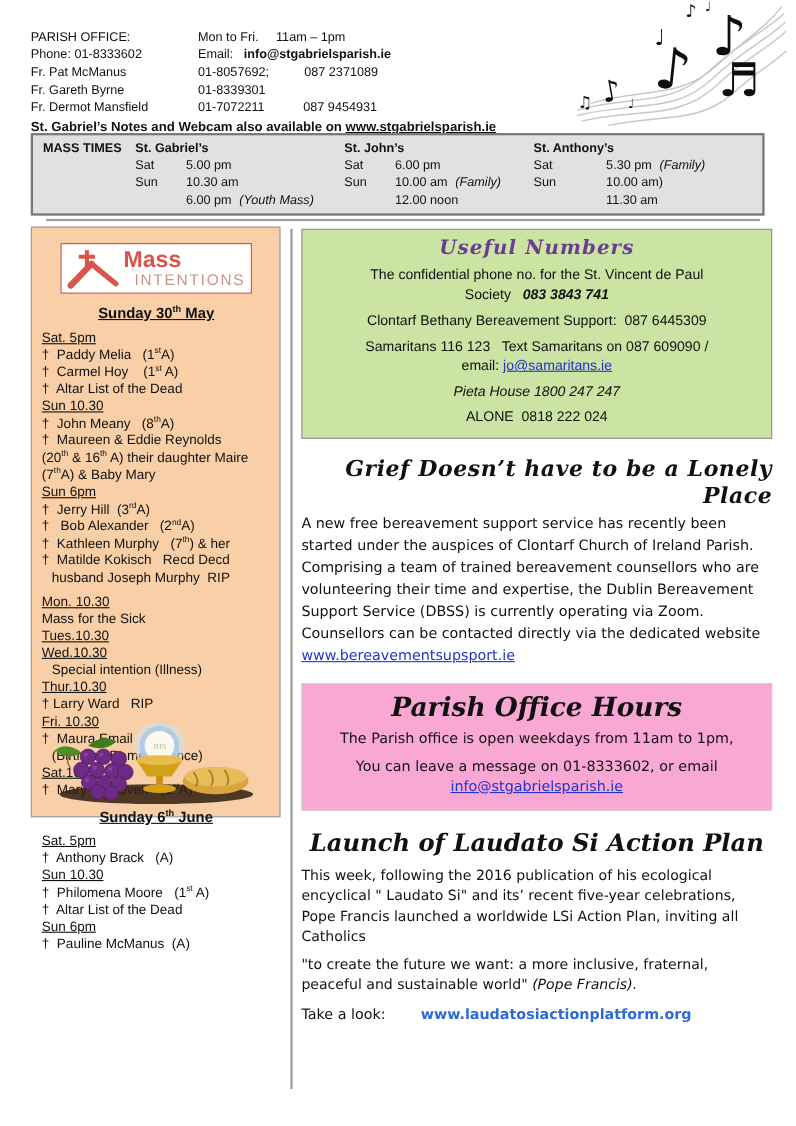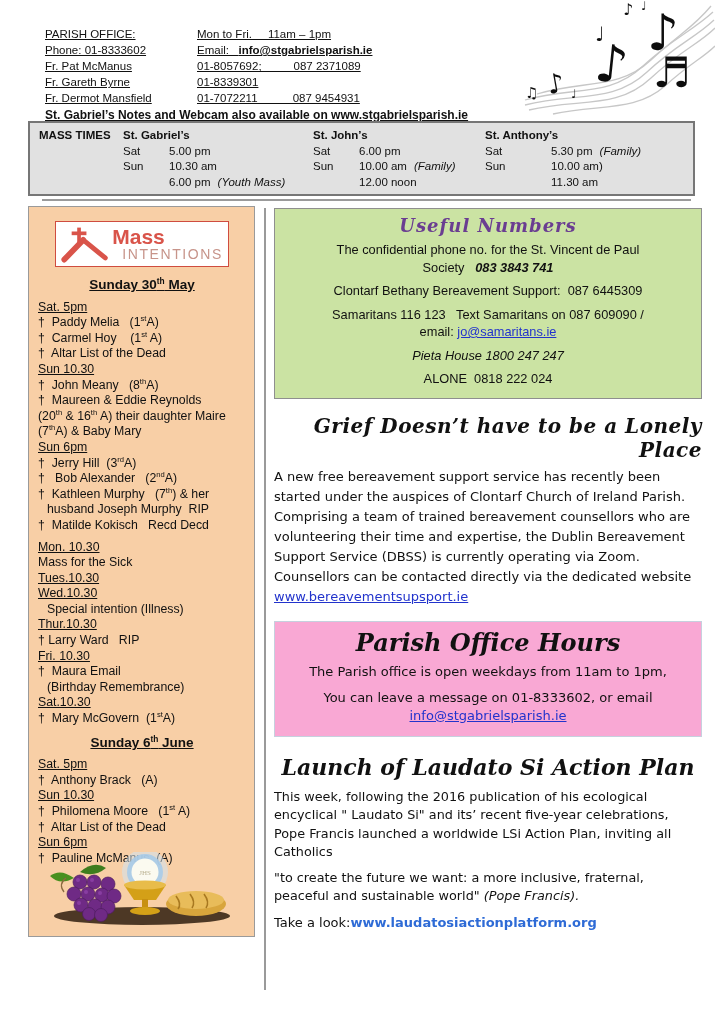--- a/index.html
+++ b/index.html
@@ -3,21 +3,21 @@
 <meta charset="utf-8">
 <style>
   html,body{margin:0;padding:0;}
   body{
     width:724px;height:1024px;position:relative;background:#ffffff;
     font-family:"Liberation Sans",sans-serif;color:#111;overflow:hidden;
   }
   sup{font-size:0.62em;vertical-align:super;line-height:0;}
 
   
-  .header{position:absolute;left:45px;top:26px;font-size:11.5px;line-height:16px;text-decoration:underline;}
+  .header{position:absolute;left:28px;top:26px;font-size:11.5px;line-height:16px;}
   .header-row{display:flex;}
   .header-label{width:152px;flex:none;}
   .header-value{white-space:pre;}
   .header-strong{white-space:pre;font-weight:bold;}
   .header-note{font-weight:bold;font-size:12px;margin-top:1px;}
   .link-black{text-decoration:underline;cursor:pointer;}
 
   
   .music{position:absolute;left:523px;top:2px;width:192px;height:114px;}
   .music svg{position:absolute;left:0;top:0;}
@@ -45,21 +45,21 @@
   .mt-day{width:46px;flex:none;}
   .church.c3 .mt-day{width:66px;}
   .mt-time{white-space:pre;}
   .mt-note{font-style:italic;margin-left:7px;}
 
   
   .hrline{position:absolute;left:42px;top:199px;width:649px;height:2px;background:#9a9a9a;}
   .vline{position:absolute;left:264px;top:208px;width:2px;height:782px;background:#9a9a9a;}
 
   
-  .left-col{position:absolute;left:28px;top:206px;width:227px;height:731px;
+  .left-col{position:absolute;left:28px;top:206px;width:227px;height:537px;
     background:#f8cfa6;border:1px solid #9a9a9a;box-sizing:border-box;
     padding:13px 8px 0 9px;font-size:12.3px;line-height:15.6px;}
   .mi-logo{width:174px;height:46px;background:#fff;border:1px solid #cf4c3f;
     margin:1px auto 10px;display:flex;align-items:center;padding:2px 5px;box-sizing:border-box;gap:2px;}
   .mi-logo-text{display:flex;flex-direction:column;}
   .mi-logo-mass{color:#d9544a;font-weight:bold;font-size:21px;line-height:20px;}
   .mi-logo-intentions{color:#c7948a;font-size:14px;letter-spacing:1.6px;line-height:14px;margin-left:10px;}
   .mi-week-title{text-align:center;font-weight:bold;font-size:13.5px;margin:8px 0 7px;}
   .mi-week-title span{text-decoration:underline;}
   .entry{white-space:pre-wrap;}
@@ -89,21 +89,21 @@
 
   .blue-box{margin-top:14px;background:#f9a8d4;border:1px solid #c6d0de;box-sizing:border-box;
     text-align:center;padding:5px 10px 11px;}
   .blue-box .script-title{font-size:24px;line-height:32px;margin-bottom:4px;}
   .ph-line{font-size:13px;line-height:18px;}
   .ph-line.gap{margin-top:8px;}
 
   .laudato{margin-top:16px;}
   .laudato .script-title{font-size:22px;line-height:28px;}
   .laudato p{font-size:12.8px;line-height:18.5px;margin:7px 0;}
-  .take-look{display:flex;font-size:13px;margin-top:9px;}
+  .take-look{display:flex;gap:32px;font-size:13px;margin-top:9px;}
   .laudato-link{color:#2e6bd6;font-weight:bold;cursor:pointer;}
 </style>
 </head>
 <body>
 
 <div class="header">
   <div>
 
       <div class="header-row">
         <span class="header-label">PARISH OFFICE:</span>
@@ -289,23 +289,23 @@
       <div class="entry cont">(20<sup>th</sup> &amp; 16<sup>th</sup> A) their daughter Maire (7<sup>th</sup>A) &amp; Baby Mary</div>
 
       <div class="entry sub">Sun 6pm</div>
 
       <div class="entry item">†  Jerry Hill  (3<sup>rd</sup>A)</div>
 
       <div class="entry item">†   Bob Alexander   (2<sup>nd</sup>A)</div>
 
       <div class="entry item">†  Kathleen Murphy   (7<sup>th</sup>) &amp; her</div>
 
+      <div class="entry item">†  Matilde Kokisch   Recd Decd</div>
+
       <div class="entry indent">husband Joseph Murphy  RIP</div>
-
-      <div class="entry item">†  Matilde Kokisch   Recd Decd</div>
 
       <div class="entry sub gap">Mon. 10.30</div>
 
       <div class="entry plain">Mass for the Sick</div>
 
       <div class="entry sub">Tues.10.30</div>
 
       <div class="entry sub">Wed.10.30</div>
 
       <div class="entry indent">Special intention (Illness)</div>

